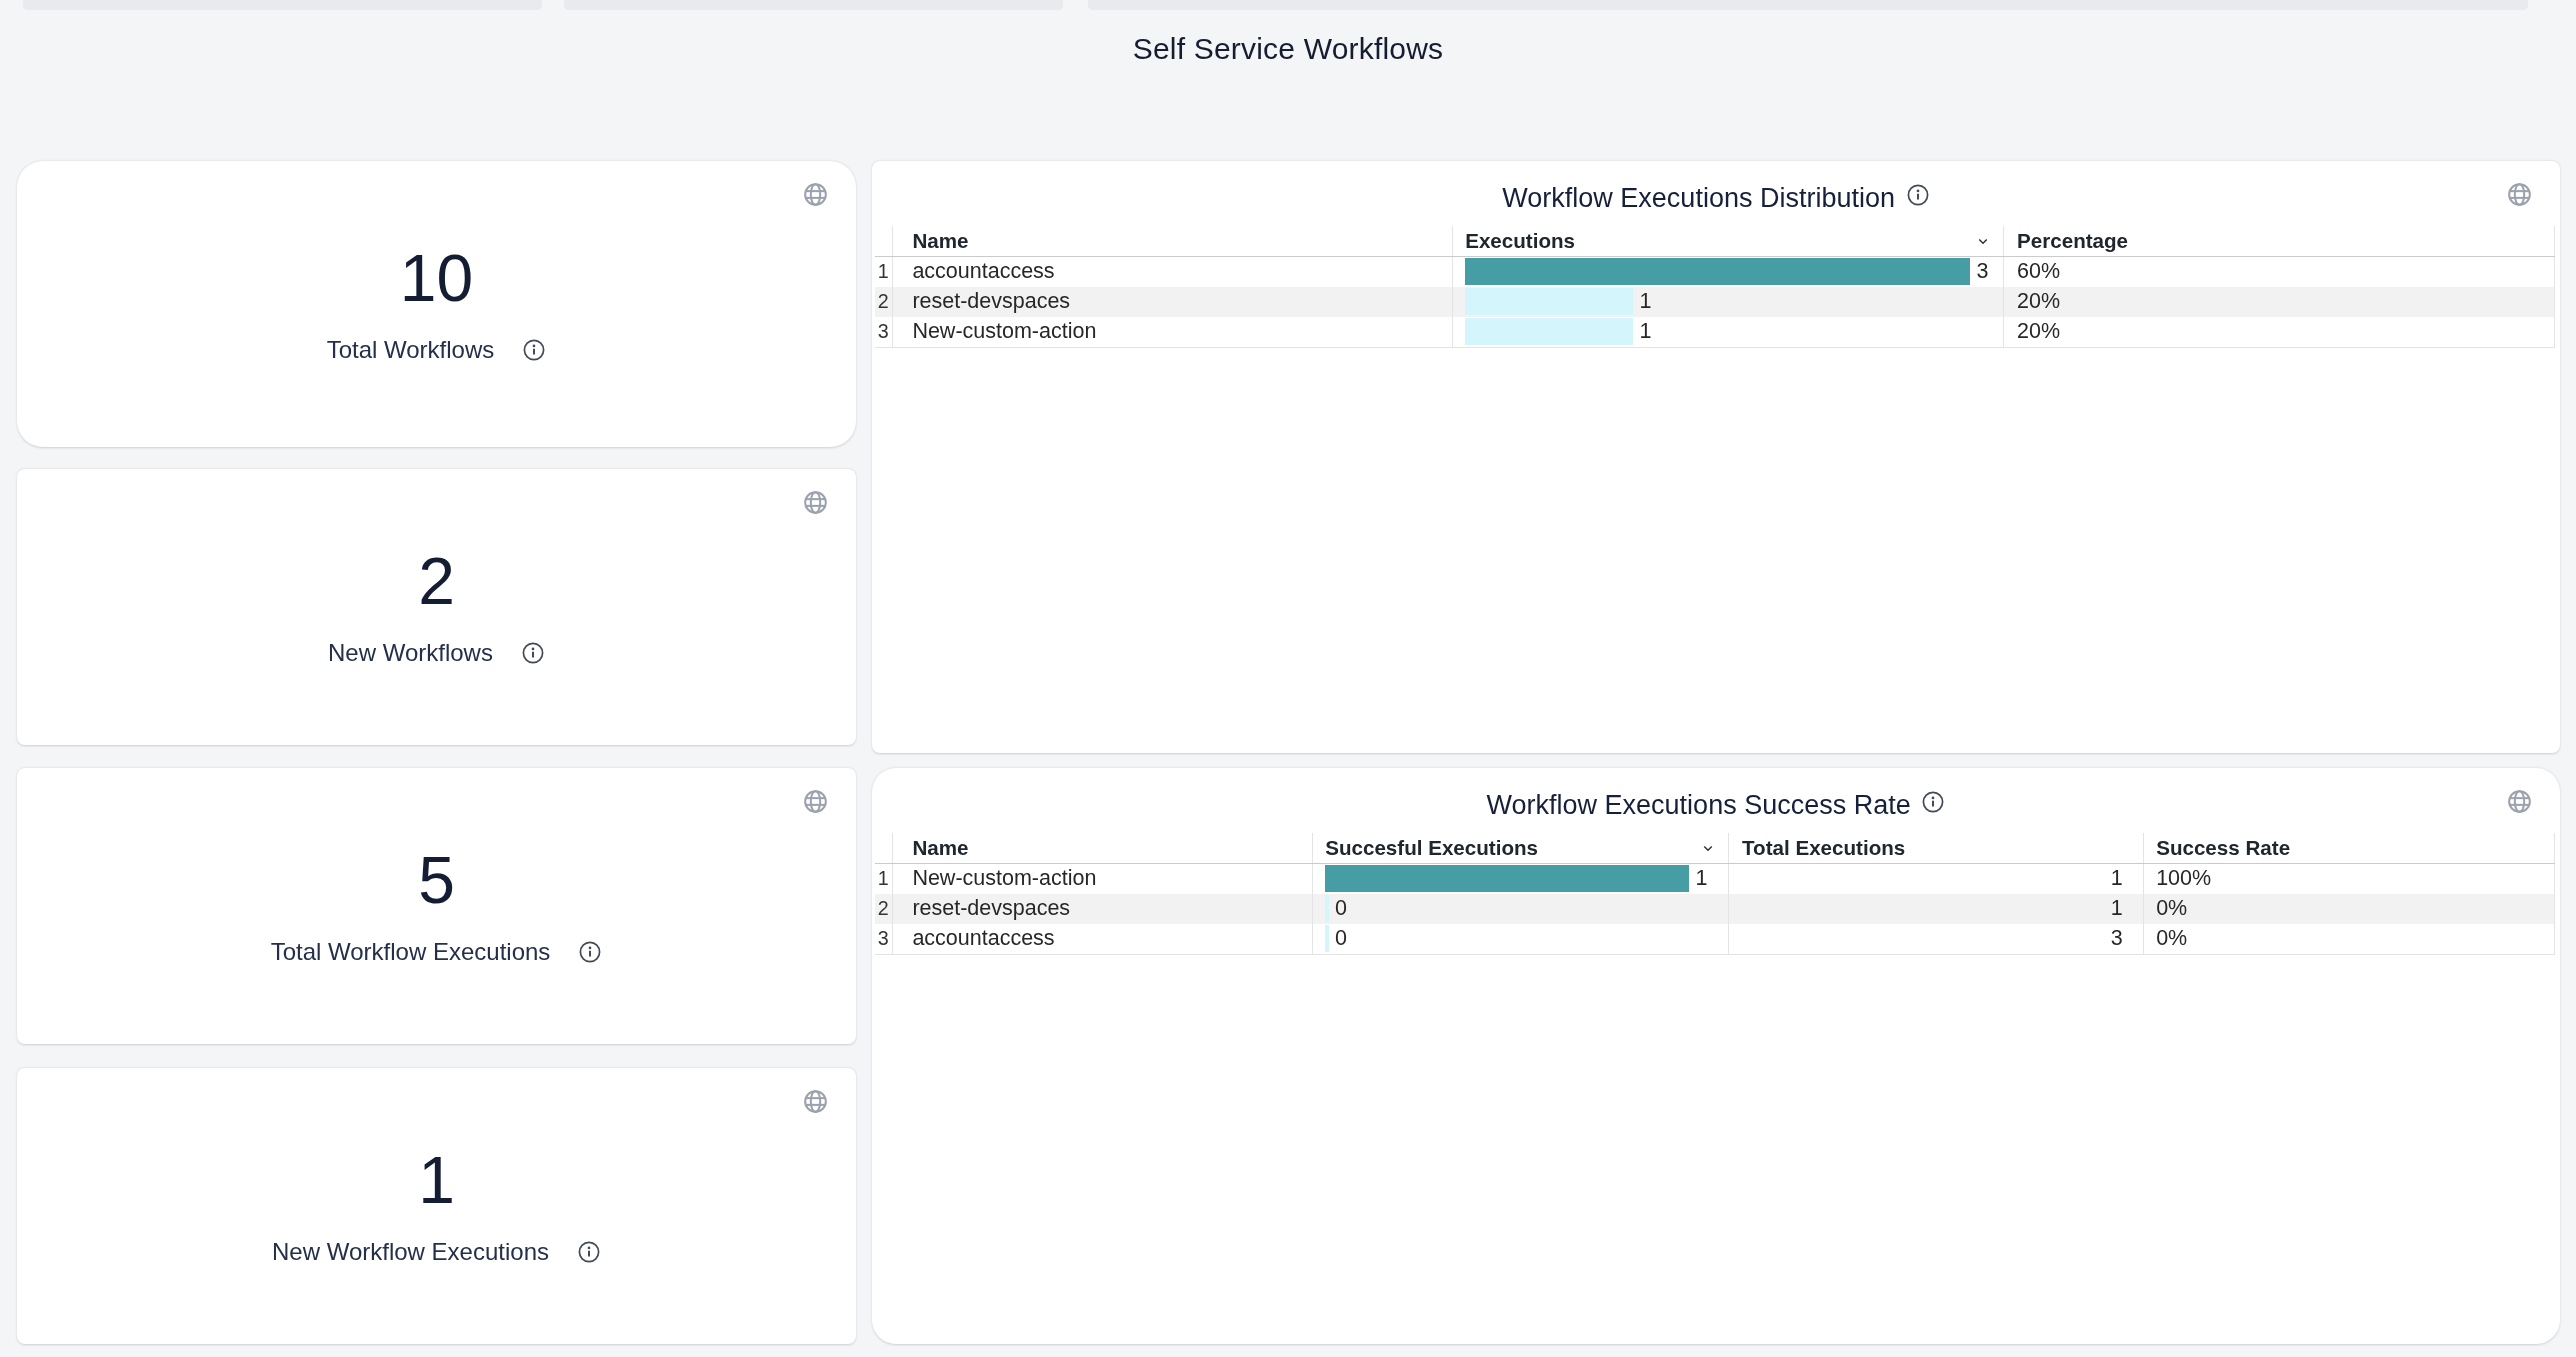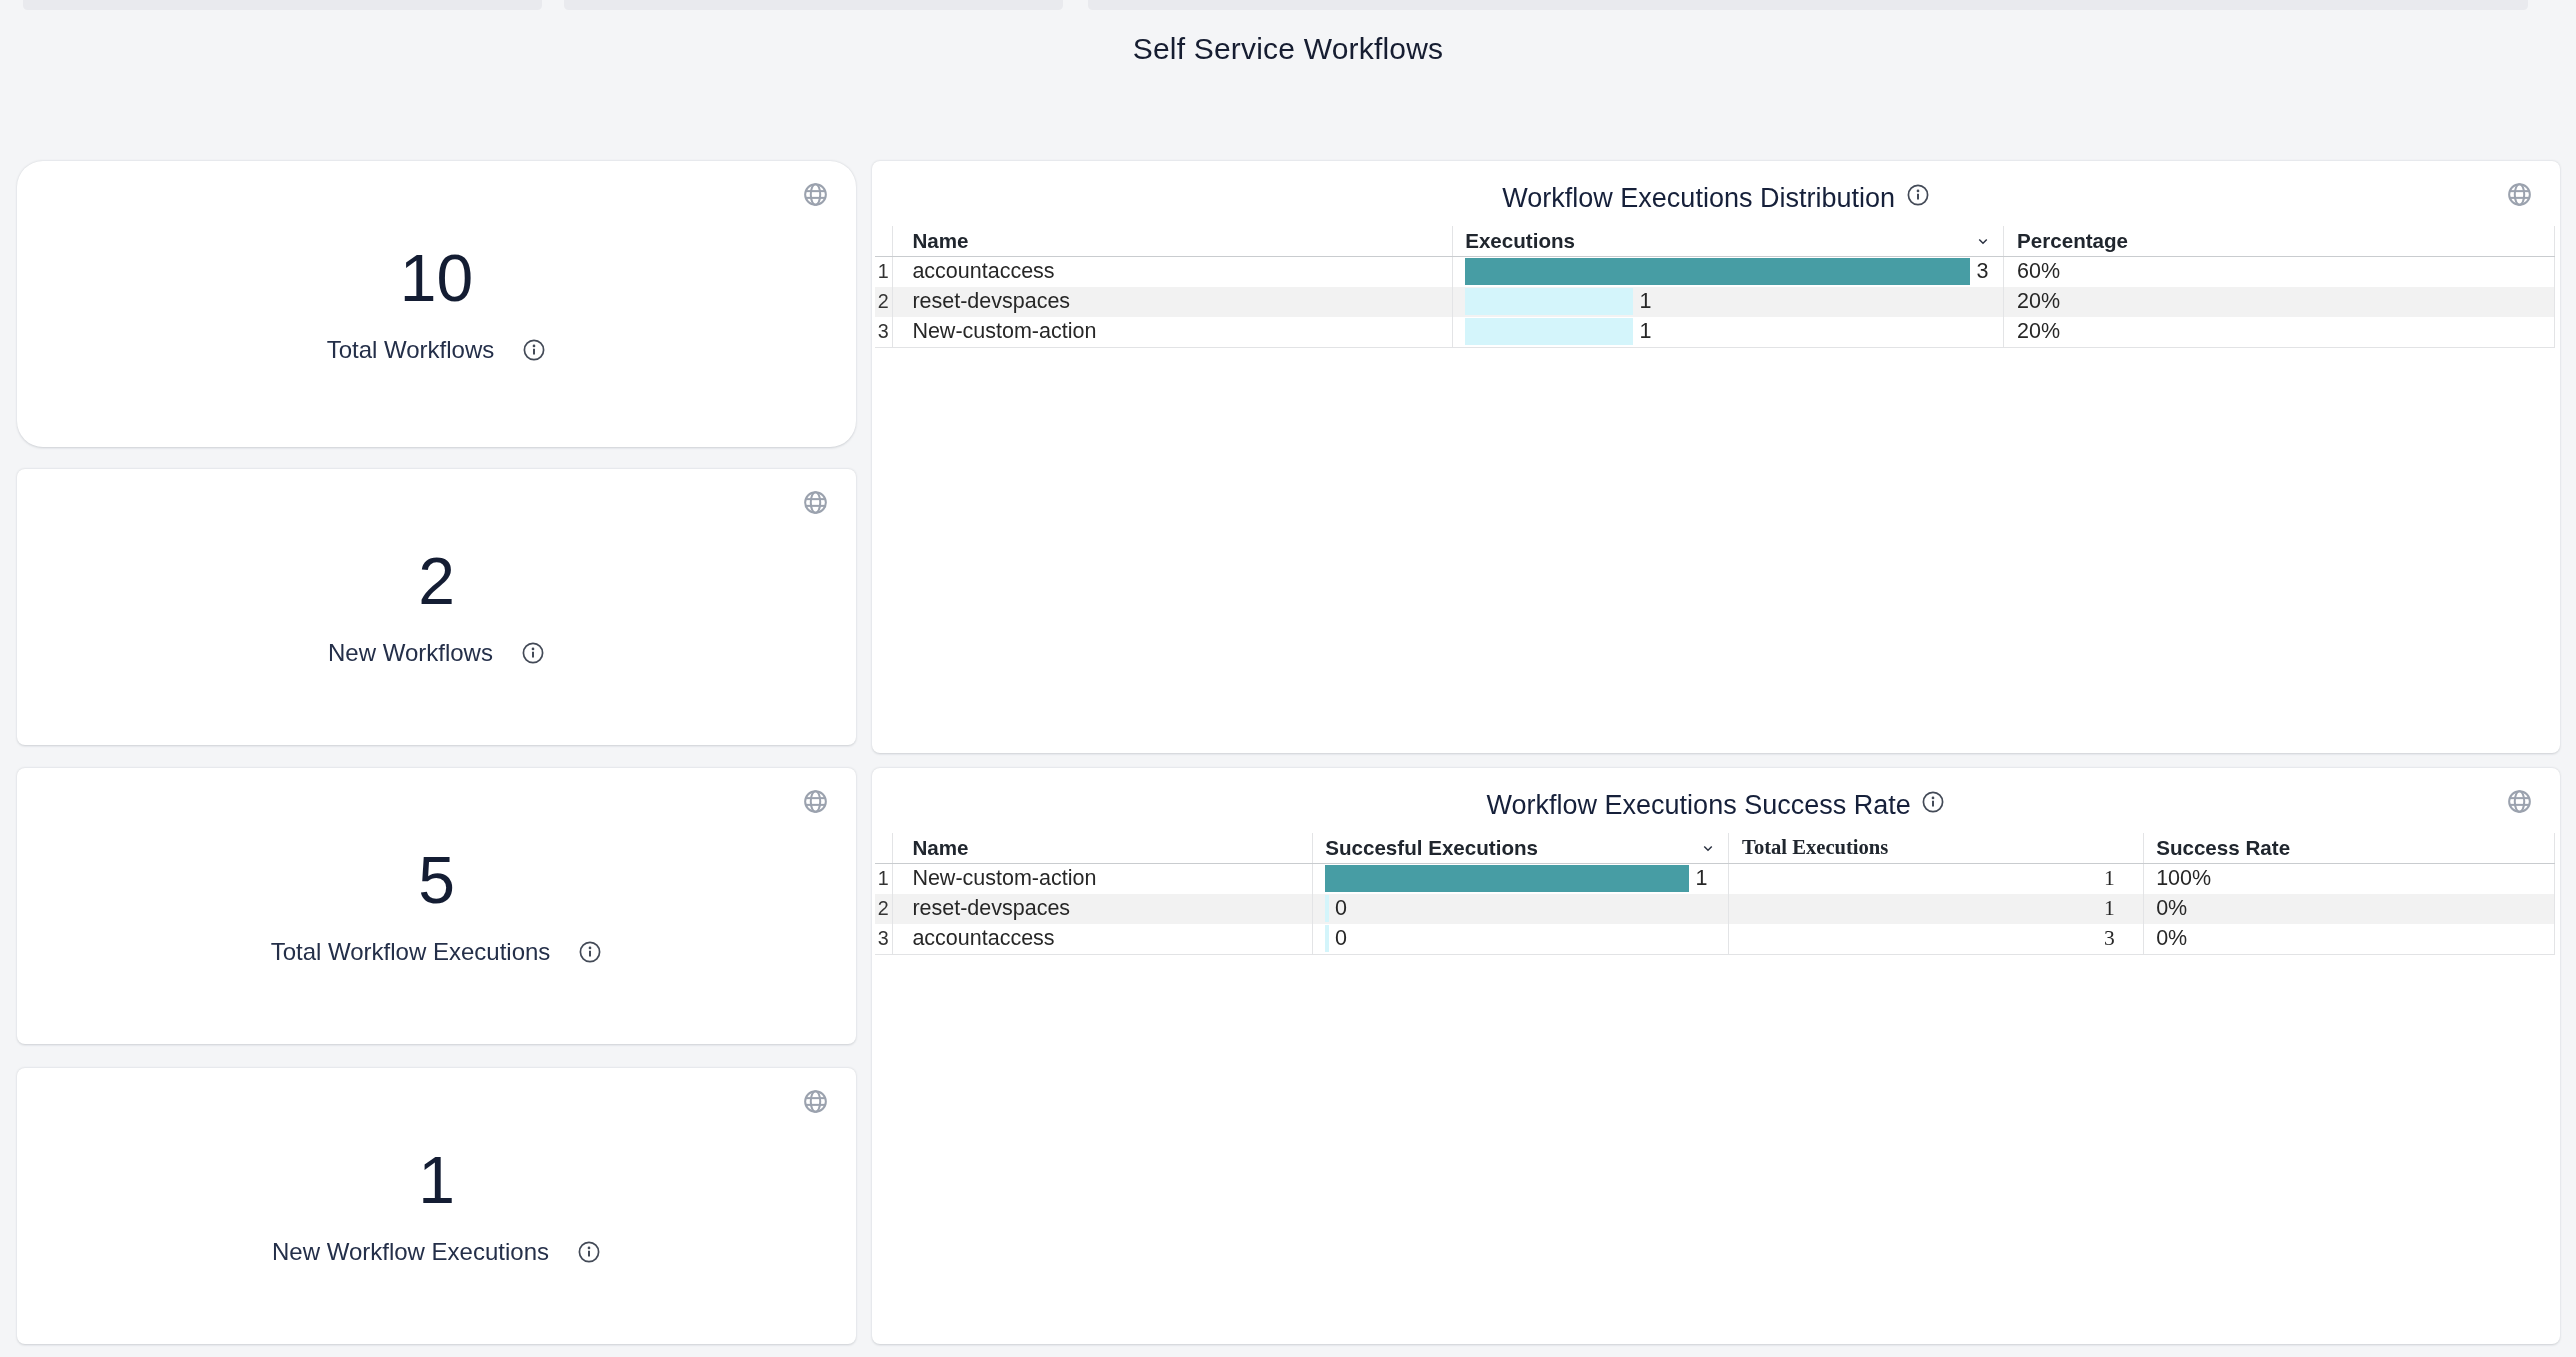--- a/index.html
+++ b/index.html
@@ -44,21 +44,21 @@
   }
   .hcell{font-weight:700;font-size:20.6px;color:#20262e;position:relative;}
   .c-idx{width:18px;justify-content:center;font-size:19.7px;color:#333;padding:0;}
   
   .t1 .c-name{width:560px;padding-left:19.7px;}
   .t1 .c-exec{width:551px;padding-left:12.5px;}
   .t1 .c-pct{width:551px;padding-left:13.4px;}
   
   .t2 .c-name{width:420px;padding-left:19.7px;}
   .t2 .c-succ{width:416px;padding-left:12.5px;}
-  .t2 .c-tot{width:415px;justify-content:flex-end;padding-right:28px;font-family:Liberation Serif, serif;}
+  .t2 .c-tot{width:415px;justify-content:flex-end;padding-right:20px;}
   .t2 .c-rate{width:411px;padding-left:12.5px;}
 
   .bar{height:27px;flex:none;}
   .bar-label{margin-left:6.3px;font-size:21.5px;color:#272727;}
   .chev{position:absolute;right:10.7px;top:50%;transform:translateY(-50%);}
   svg{display:block;}
 </style>
 </head>
 <body>
 
@@ -214,21 +214,21 @@
         <div class="cell c-exec">
           <span class="bar" style="width: 168px; background: rgb(212, 245, 251);"></span>
           <span class="bar-label">1</span>
         </div>
         <div class="cell c-pct">20%</div>
       </div>
     </div>
   </div>
 </div>
 
-<div class="card table-card" style="top:768px;height:576px;">
+<div class="card table-card" style="top:768px;height:576px;border-radius:24px;">
   <span class="globe">
     <svg width="27" height="27" viewBox="0 0 24 24" fill="none" stroke="#9ba2ae" stroke-width="1.8">
       <circle cx="12" cy="12" r="9.2"></circle>
         <ellipse cx="12" cy="12" rx="4.2" ry="9.2"></ellipse>
       <line x1="3.4" y1="9" x2="20.6" y2="9"></line>
         <line x1="3.4" y1="15" x2="20.6" y2="15"></line>
     </svg>
   </span>
   <div class="title-row">
     <span class="table-title">Workflow Executions Success Rate</span>

